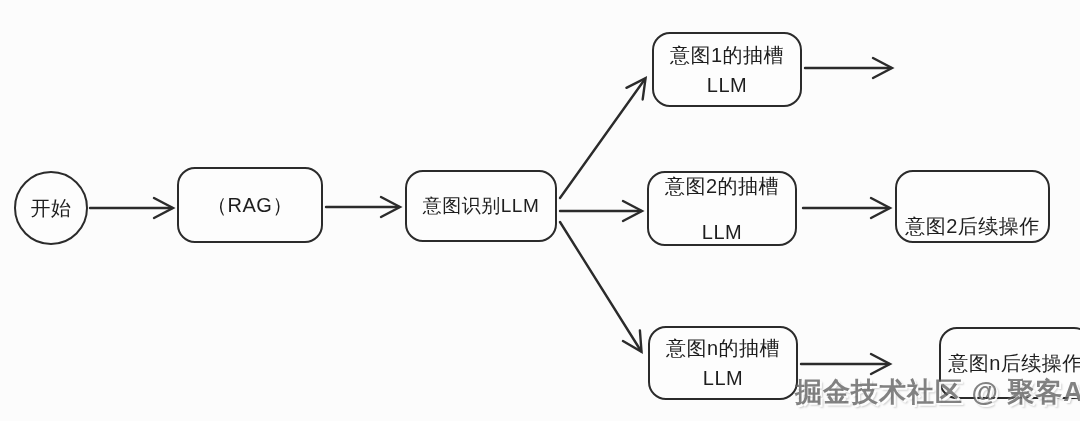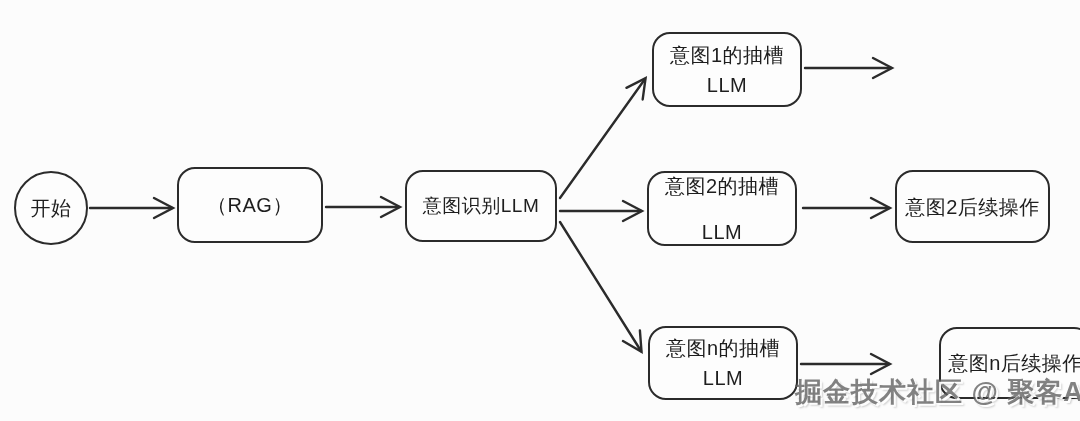--- a/index.html
+++ b/index.html
@@ -46,21 +46,21 @@
   .node.circle {
     border-radius: 50%;
   }
   #node-start      { left: 14px;  top: 171px; width: 74px;  height: 74px; }
   #node-rag        { left: 177px; top: 167px; width: 146px; height: 76px; }
   #node-recognition{ left: 405px; top: 170px; width: 152px; height: 72px; font-size: 19px; }
   #node-slot1      { left: 652px; top: 32px;  width: 150px; height: 75px; text-align: center; }
   #node-slot2      { left: 647px; top: 171px; width: 150px; height: 75px; gap: 16px; }
   #node-slotn      { left: 648px; top: 326px; width: 150px; height: 74px; align-items: center; }
   #node-follow1    { left: 897px; top: 32px;  width: 155px; height: 75px; }
-  #node-follow2    { left: 895px; top: 170px; width: 155px; height: 73px; }
+  #node-follow2    { left: 895px; top: 170px; width: 155px; height: 73px; justify-content: flex-end; }
   #node-follown    { left: 895px; top: 327px; width: 153px; height: 72px; margin-left: 44px; }
   .watermark {
     position: absolute;
     left: 795px;
     top: 374px;
     font-size: 27px;
     font-weight: 600;
     letter-spacing: 1px;
     color: rgba(95, 95, 95, 0.78);
     text-shadow: 2px 2px 0 rgba(255, 255, 255, 0.95), 3px 3px 2px rgba(0, 0, 0, 0.18);

